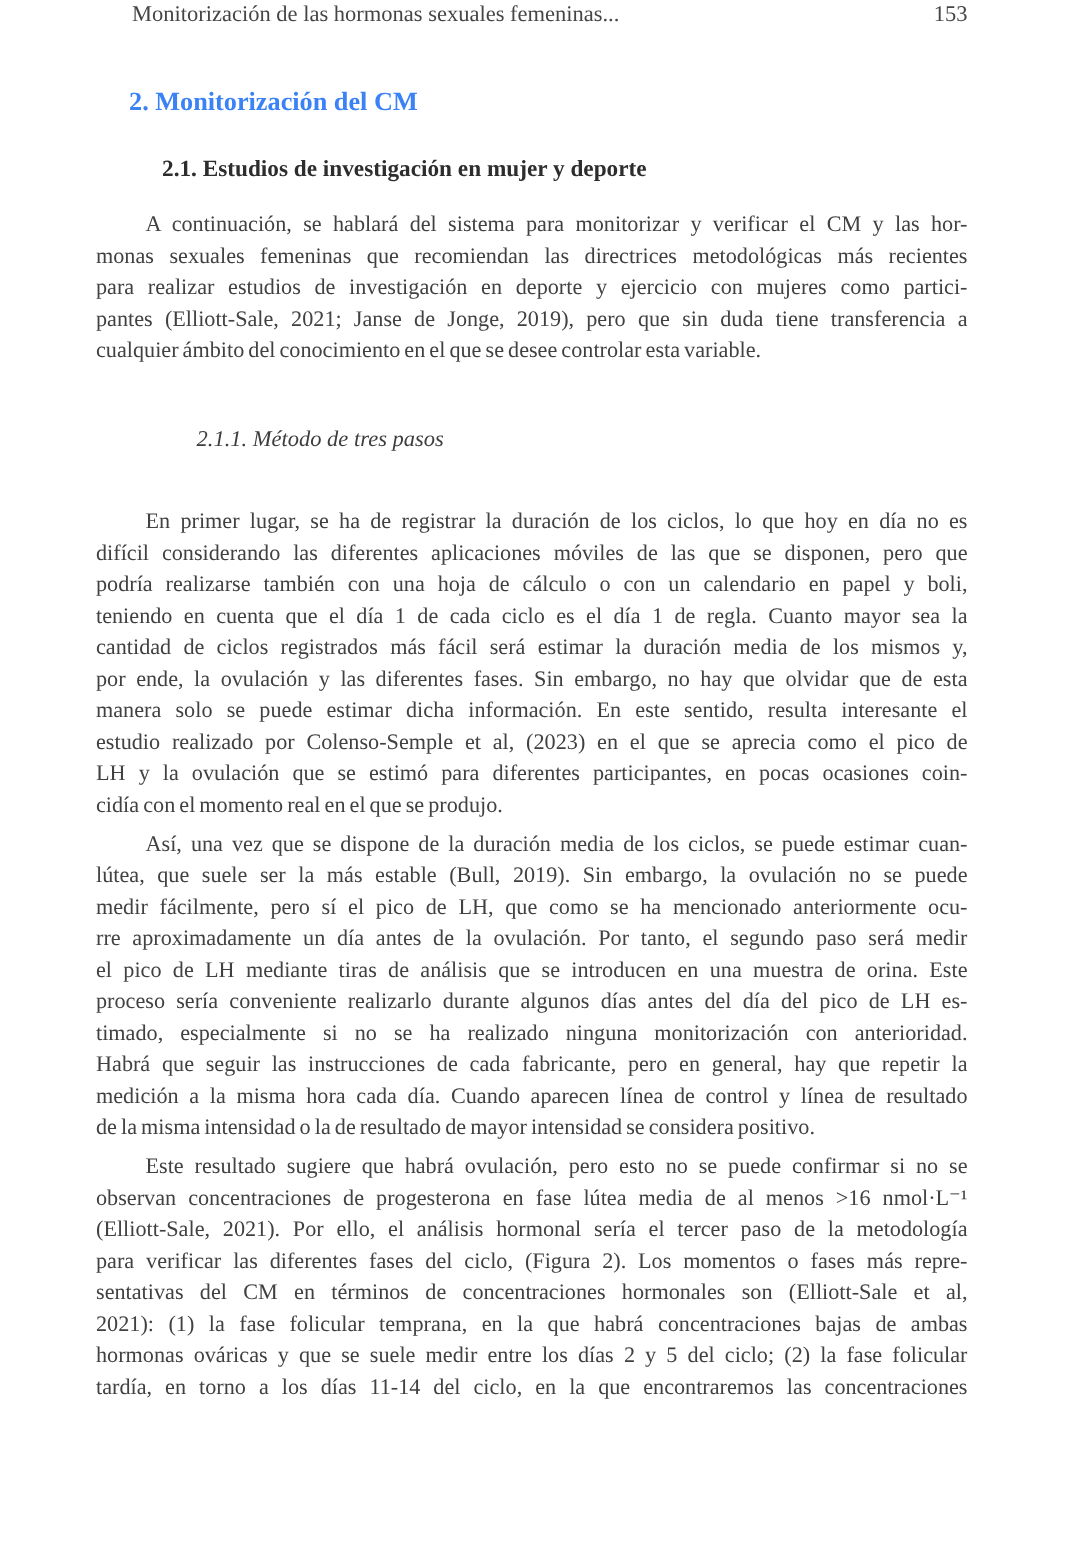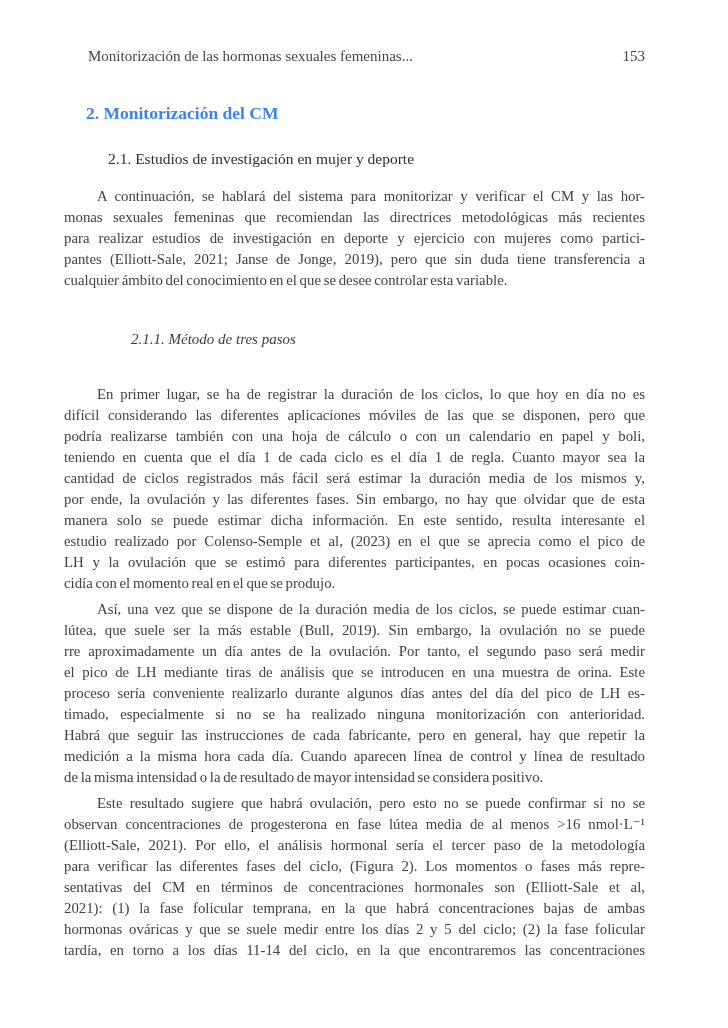--- a/index.html
+++ b/index.html
@@ -9,41 +9,40 @@
     height: 1028px;
     background: #ffffff;
     overflow: hidden;
     font-family: "Liberation Serif", "DejaVu Serif", serif;
   }
   .content {
     margin-left: 64px;
     width: 581px;
   }
   .running-header {
-    padding-top: 46px;
     display: flex;
     justify-content: space-between;
     align-items: baseline;
     font-size: 15px;
     line-height: 21px;
     color: #454545;
   }
   .running-head-text { padding-left: 24px; }
   .heading-1 {
     margin: 35px 0 0 22px;
     font-size: 17.5px;
     line-height: 22px;
     font-weight: bold;
     color: #3b82f6;
   }
   .heading-2 {
     margin: 24px 0 0 44px;
     font-size: 15.5px;
     line-height: 21px;
-    font-weight: normal;
+    font-weight: bold;
     color: #2d2d2d;
   }
   .heading-3 {
     margin: 38px 0 0 67px;
     font-size: 15px;
     line-height: 21px;
     font-weight: normal;
     font-style: italic;
     color: #3d3d3d;
   }
@@ -102,20 +101,21 @@
         <div class="line">por ende, la ovulación y las diferentes fases. Sin embargo, no hay que olvidar que de esta</div>
         <div class="line">manera solo se puede estimar dicha información. En este sentido, resulta interesante el</div>
         <div class="line">estudio realizado por Colenso-Semple et al, (2023) en el que se aprecia como el pico de</div>
         <div class="line">LH y la ovulación que se estimó para diferentes participantes, en pocas ocasiones coin-</div>
         <div class="line line-end">cidía con el momento real en el que se produjo.</div>
       </div>
 
     <div class="para para-follow">
         <div class="line">Así, una vez que se dispone de la duración media de los ciclos, se puede estimar cuan-</div>
         <div class="line">lútea, que suele ser la más estable (Bull, 2019). Sin embargo, la ovulación no se puede</div>
+        <div class="line">medir fácilmente, pero sí el pico de LH, que como se ha mencionado anteriormente ocu-</div>
         <div class="line">rre aproximadamente un día antes de la ovulación. Por tanto, el segundo paso será medir</div>
         <div class="line">el pico de LH mediante tiras de análisis que se introducen en una muestra de orina. Este</div>
         <div class="line">proceso sería conveniente realizarlo durante algunos días antes del día del pico de LH es-</div>
         <div class="line">timado, especialmente si no se ha realizado ninguna monitorización con anterioridad.</div>
         <div class="line">Habrá que seguir las instrucciones de cada fabricante, pero en general, hay que repetir la</div>
         <div class="line">medición a la misma hora cada día. Cuando aparecen línea de control y línea de resultado</div>
         <div class="line line-end">de la misma intensidad o la de resultado de mayor intensidad se considera positivo.</div>
       </div>
 
     <div class="para para-follow">

